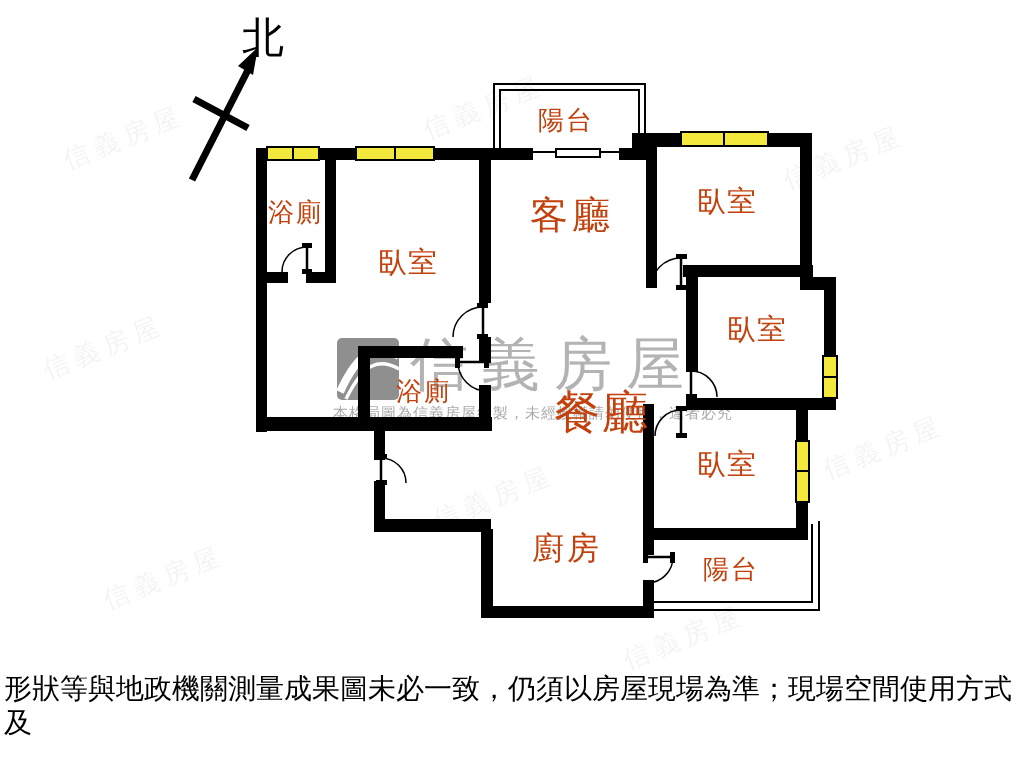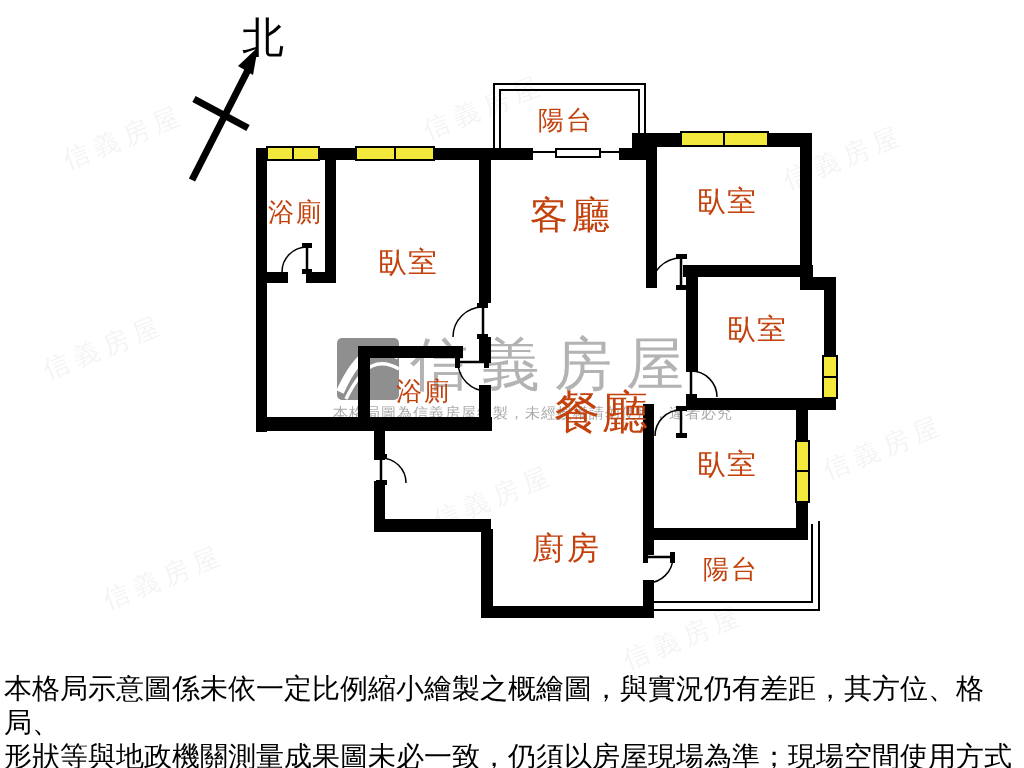--- a/index.html
+++ b/index.html
@@ -183,18 +183,17 @@
   <div class="room-label lbl-lg" style="left:530px;top:196px;">客廳</div>
   <div class="room-label lbl-md" style="left:697px;top:187px;">臥室</div>
   <div class="room-label lbl-md" style="left:727px;top:315px;">臥室</div>
   <div class="room-label lbl-sm" style="left:396px;top:379px;">浴廁</div>
   <div class="room-label lbl-xl" style="left:554px;top:390px;">餐廳</div>
   <div class="room-label lbl-md" style="left:697px;top:450px;">臥室</div>
   <div class="room-label lbl-k" style="left:532px;top:532px;">廚房</div>
   <div class="room-label lbl-sm" style="left:703px;top:557px;">陽台</div>
 
   <div class="disclaimer">
-    <p>本格局示意圖係未依一定比例縮小繪製之概繪圖，與實況仍有差距，其方位、格局、</p>
     <p>形狀等與地政機關測量成果圖未必一致，仍須以房屋現場為準；現場空間使用方式及</p>
 
   </div>
 
 </div>
 
 </body></html>

